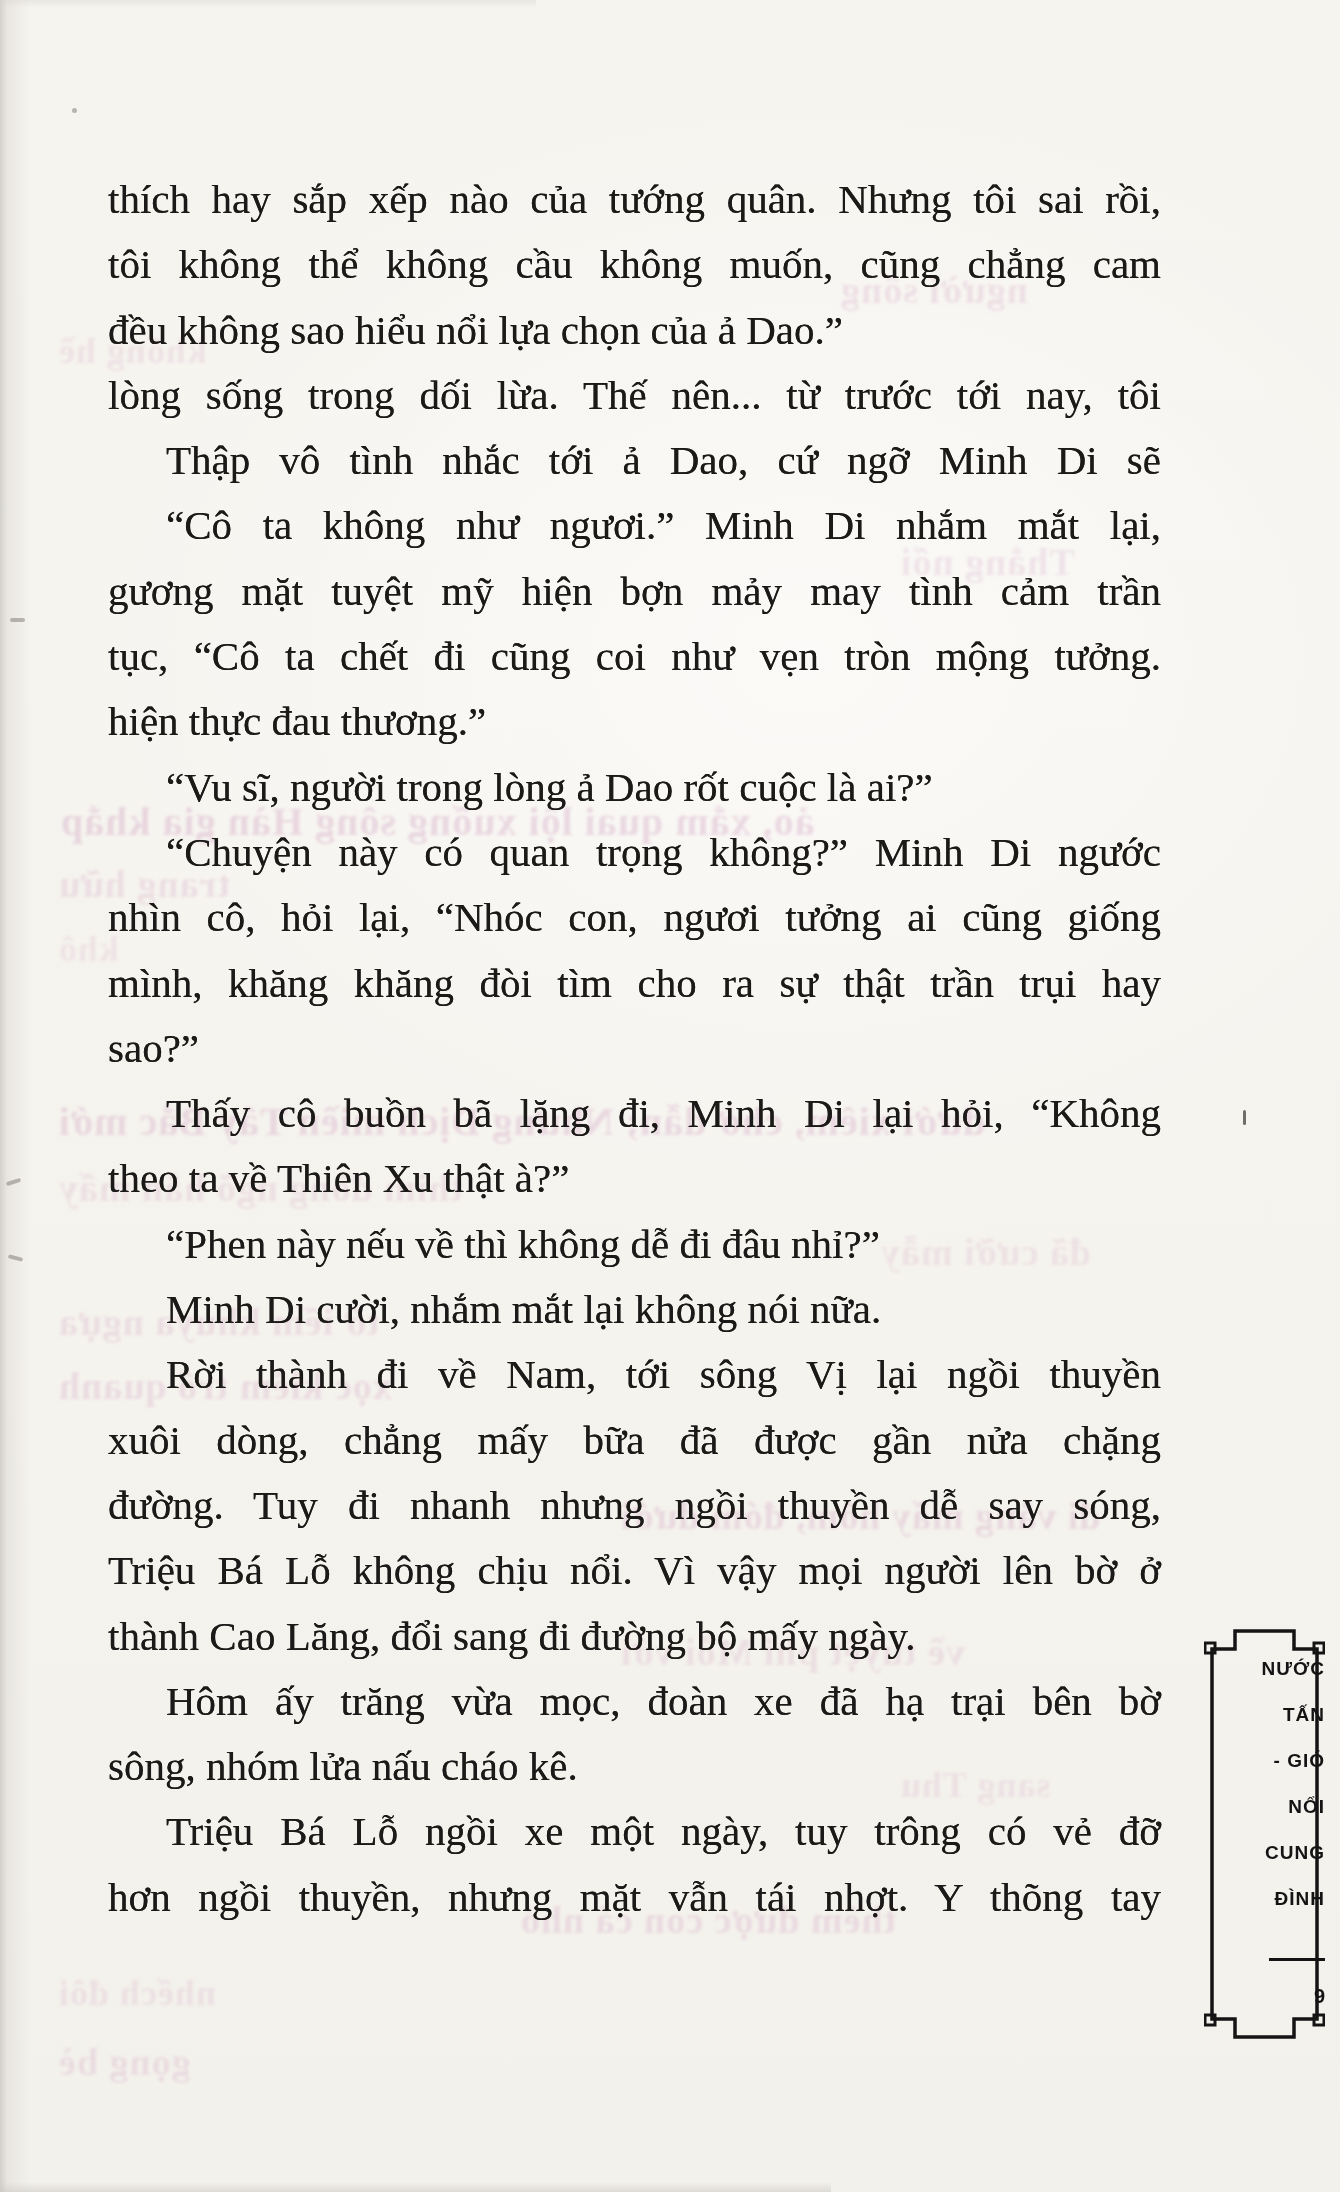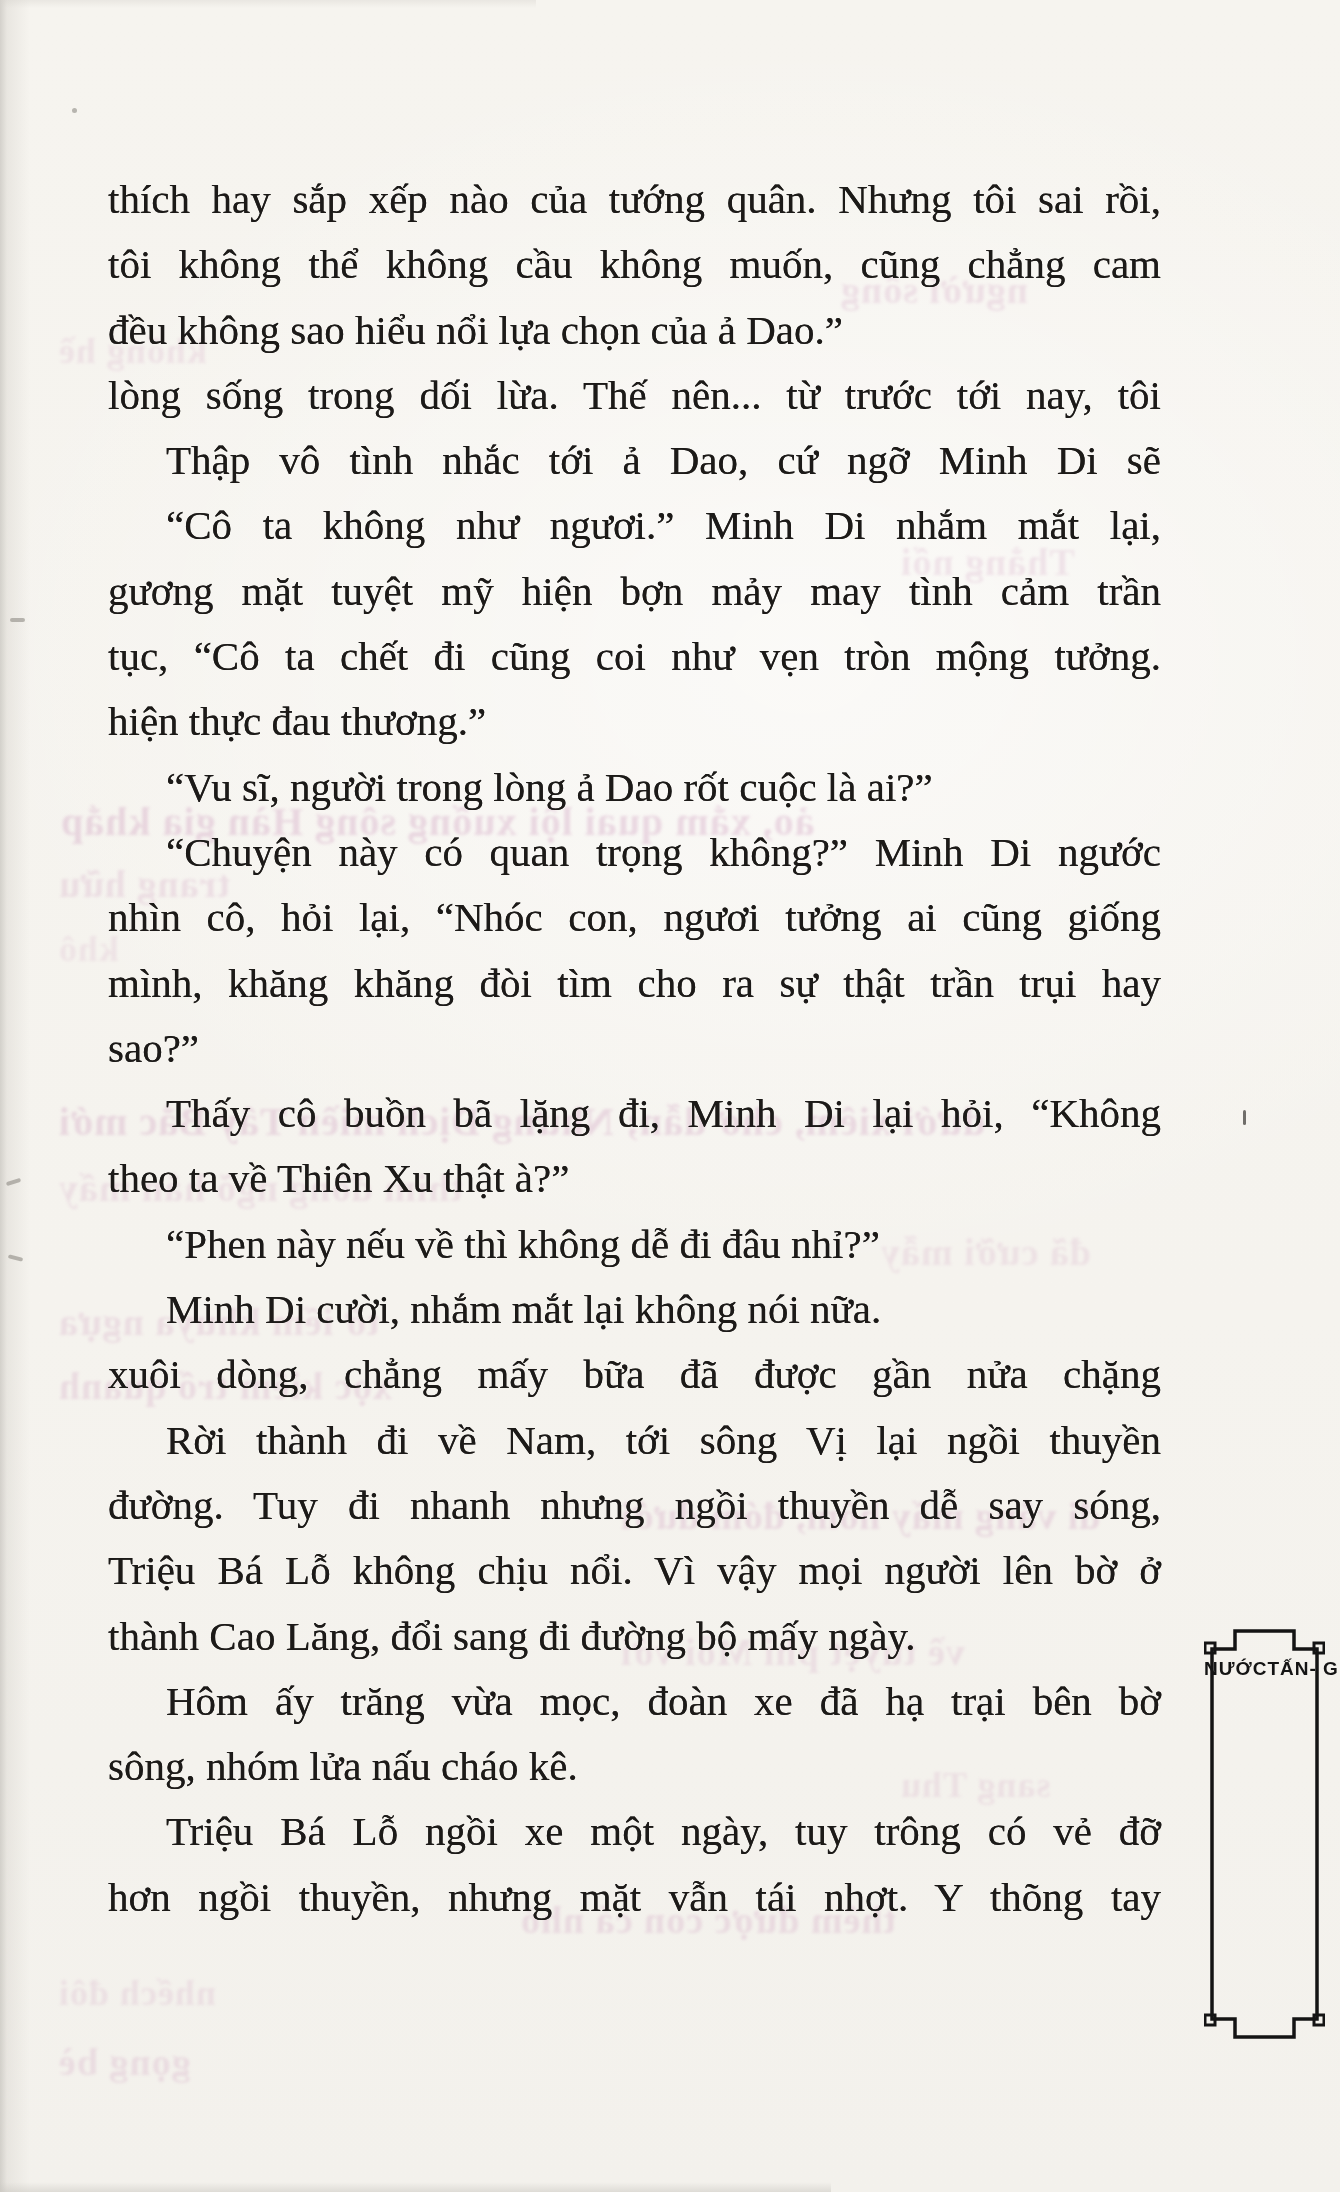--- a/index.html
+++ b/index.html
@@ -48,21 +48,21 @@
     transform:scaleX(-1);
     font-weight:700;font-size:40px;letter-spacing:1px;white-space:nowrap;
     font-family:"Liberation Serif","DejaVu Serif",serif;
   }
   
   .badge{
     position:absolute;left:1204px;top:1628px;width:121px;height:412px;
   }
   .badge svg{position:absolute;inset:0;}
   .badge-text{
-    position:absolute;inset:0;display:flex;flex-direction:row;align-items:flex-start;
+    position:absolute;inset:0;display:flex;flex-direction:column;align-items:flex-end;
     padding-top:30px;box-sizing:border-box;
     font-family:"Liberation Sans","DejaVu Sans",sans-serif;
     font-weight:700;color:#141414;
   }
   .badge-line{font-size:19px;line-height:22px;margin-bottom:24px;letter-spacing:1px;white-space:nowrap;}
   .badge-divider{width:56px;border-top:3px solid #141414;margin:24px 0 24px;}
   .badge-number{font-size:20px;line-height:22px;}
   
   .speck{position:absolute;background:#8e8a84;opacity:.6;}
   .speck.tick{width:3px;height:15px;border-radius:2px;background:#4f4c48;opacity:.8;}
@@ -109,22 +109,22 @@
       <div class="line">hiện thực đau thương.”</div>
       <div class="line ind">“Vu sĩ, người trong lòng ả Dao rốt cuộc là ai?”</div>
       <div class="line j ind">“Chuyện này có quan trọng không?” Minh Di ngước</div>
       <div class="line j">nhìn cô, hỏi lại, “Nhóc con, ngươi tưởng ai cũng giống</div>
       <div class="line j">mình, khăng khăng đòi tìm cho ra sự thật trần trụi hay</div>
       <div class="line">sao?”</div>
       <div class="line j ind">Thấy cô buồn bã lặng đi, Minh Di lại hỏi, “Không</div>
       <div class="line">theo ta về Thiên Xu thật à?”</div>
       <div class="line ind">“Phen này nếu về thì không dễ đi đâu nhỉ?”</div>
       <div class="line ind">Minh Di cười, nhắm mắt lại không nói nữa.</div>
+      <div class="line j ind">Rời thành đi về Nam, tới sông Vị lại ngồi thuyền</div>
       <div class="line j">xuôi dòng, chẳng mấy bữa đã được gần nửa chặng</div>
-      <div class="line j ind">Rời thành đi về Nam, tới sông Vị lại ngồi thuyền</div>
       <div class="line j">đường. Tuy đi nhanh nhưng ngồi thuyền dễ say sóng,</div>
       <div class="line j">Triệu Bá Lỗ không chịu nổi. Vì vậy mọi người lên bờ ở</div>
       <div class="line">thành Cao Lăng, đổi sang đi đường bộ mấy ngày.</div>
       <div class="line j ind">Hôm ấy trăng vừa mọc, đoàn xe đã hạ trại bên bờ</div>
       <div class="line">sông, nhóm lửa nấu cháo kê.</div>
       <div class="line j ind">Triệu Bá Lỗ ngồi xe một ngày, tuy trông có vẻ đỡ</div>
       <div class="line j">hơn ngồi thuyền, nhưng mặt vẫn tái nhợt. Y thõng tay</div>
     </main>
 
   <aside class="badge">

